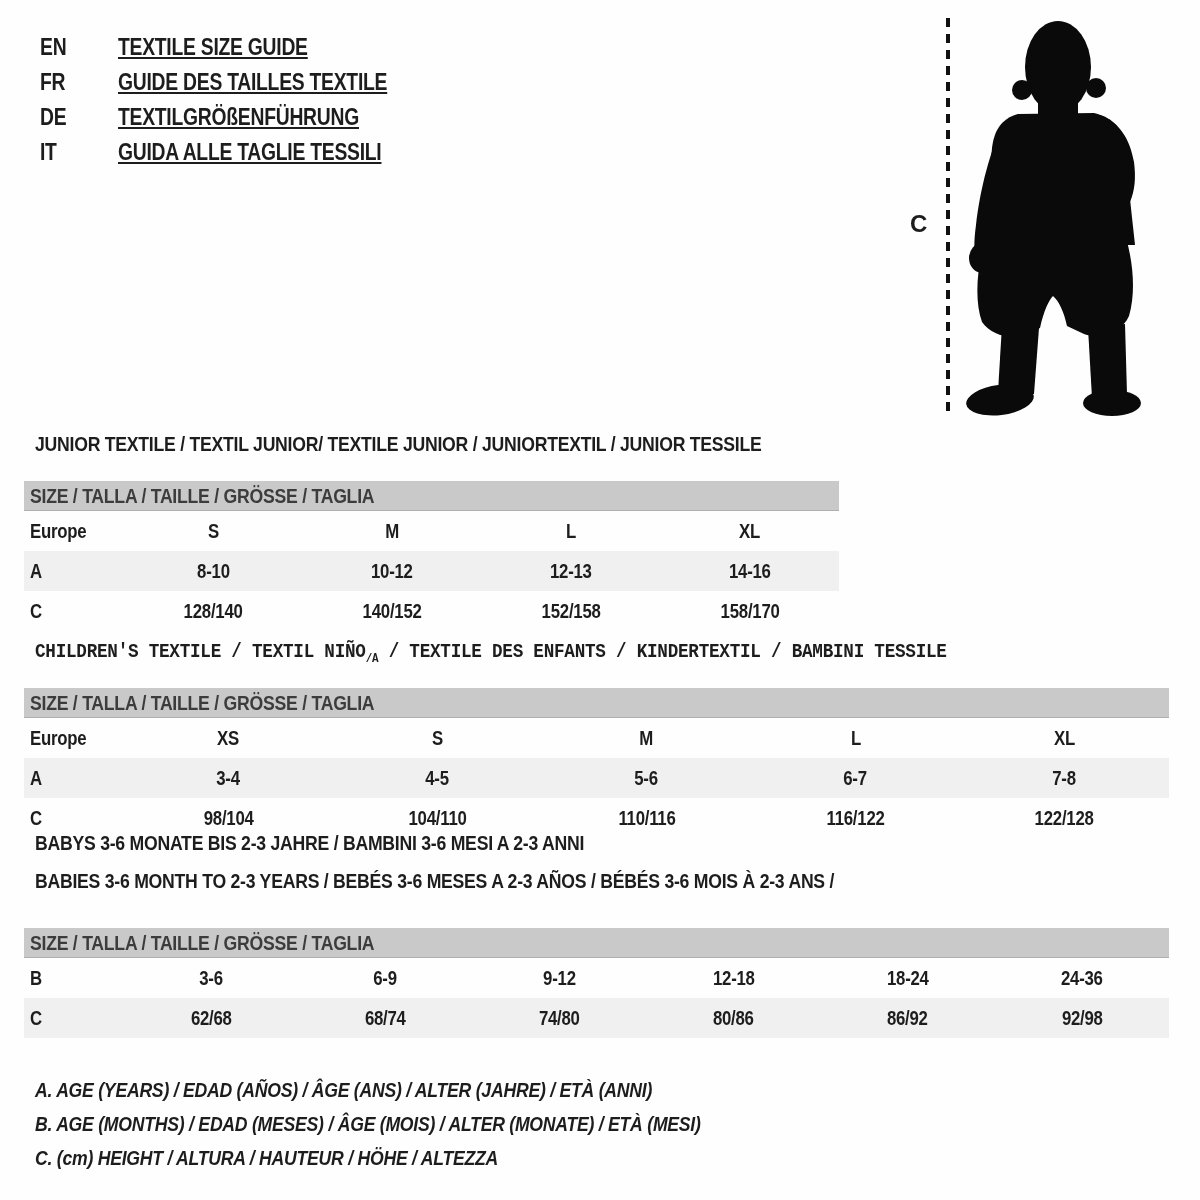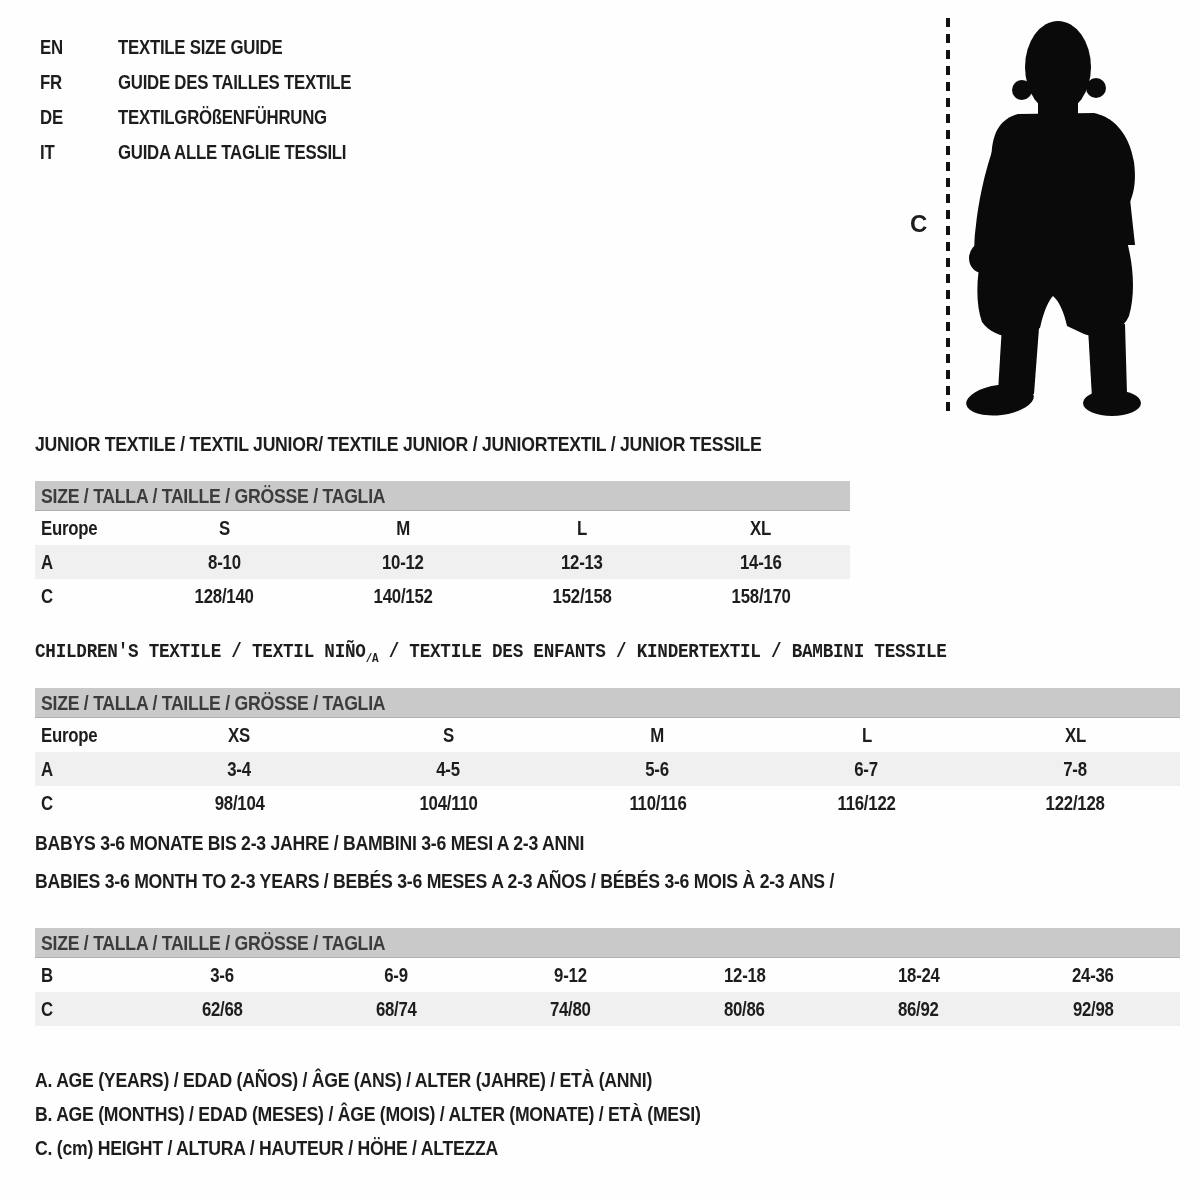--- a/index.html
+++ b/index.html
@@ -14,54 +14,54 @@
   .cond {
     display: inline-block;
     transform: scaleX(0.84);
     transform-origin: 0 50%;
     letter-spacing: -0.3px;
     white-space: nowrap;
     font-weight: 700;
   }
   
   .lang-block { position: absolute; left: 40px; top: 30px; }
-  .lang-row { display: flex; height: 35px; align-items: center; font-size: 20px; }
+  .lang-row { display: flex; height: 35px; align-items: center; font-size: 23px; text-decoration: underline; }
   .lang-code { width: 78px; flex: 0 0 78px; }
   
   .figure-svg { position: absolute; left: 900px; top: 10px; }
   .c-label {
     position: absolute; left: 910px; top: 210px;
     font-size: 24px; font-weight: 700;
   }
   
   .tbl-title { position: absolute; left: 35px; font-size: 21px; font-weight: 700; }
   .tbl-title .sub { font-size: 62%; vertical-align: sub; font-weight: 700; }
   .title-junior { top: 432px; }
   .title-children { top: 640px; font-family: Liberation Mono, monospace; }
   .title-babies1 { top: 869px; }
   .title-babies2 { top: 831px; }
   
-  .tbl { position: absolute; left: 35px; }
+  .tbl { position: absolute; left: 24px; }
   .tbl-junior { top: 481px; width: 815px; }
   .tbl-children { top: 688px; width: 1145px; }
   .tbl-babies { top: 928px; width: 1145px; }
   .bar {
     height: 30px; background: #c9c9c9;
     border-bottom: 1px solid #b0b0b0;
     display: flex; align-items: center;
     padding-left: 6px; color: #3c3c3c; font-size: 21px;
   }
-  .row { display: flex; height: 34px; align-items: center; font-size: 20px; }
+  .row { display: flex; height: 40px; align-items: center; font-size: 20px; }
   .row.shade { background: #f0f0f0; }
   .cl { flex: 0 0 100px; text-align: left; padding-left: 6px; }
   .cc { flex: 1; text-align: center; }
   .cc .cond { transform-origin: 50% 50%; }
   
   .legend { position: absolute; left: 35px; top: 1068px; }
-  .legend-line { height: 34px; display: flex; align-items: flex-start; font-size: 21px; }
+  .legend-line { height: 34px; display: flex; align-items: flex-end; font-size: 21px; font-style: italic; }
 </style>
 </head>
 <body>
 
 <div class="lang-block">
   <div class="lang-row">
     <span class="lang-code"><span class="cond">EN</span></span>
     <span class="cond">TEXTILE SIZE GUIDE</span>
   </div>
   <div class="lang-row">

